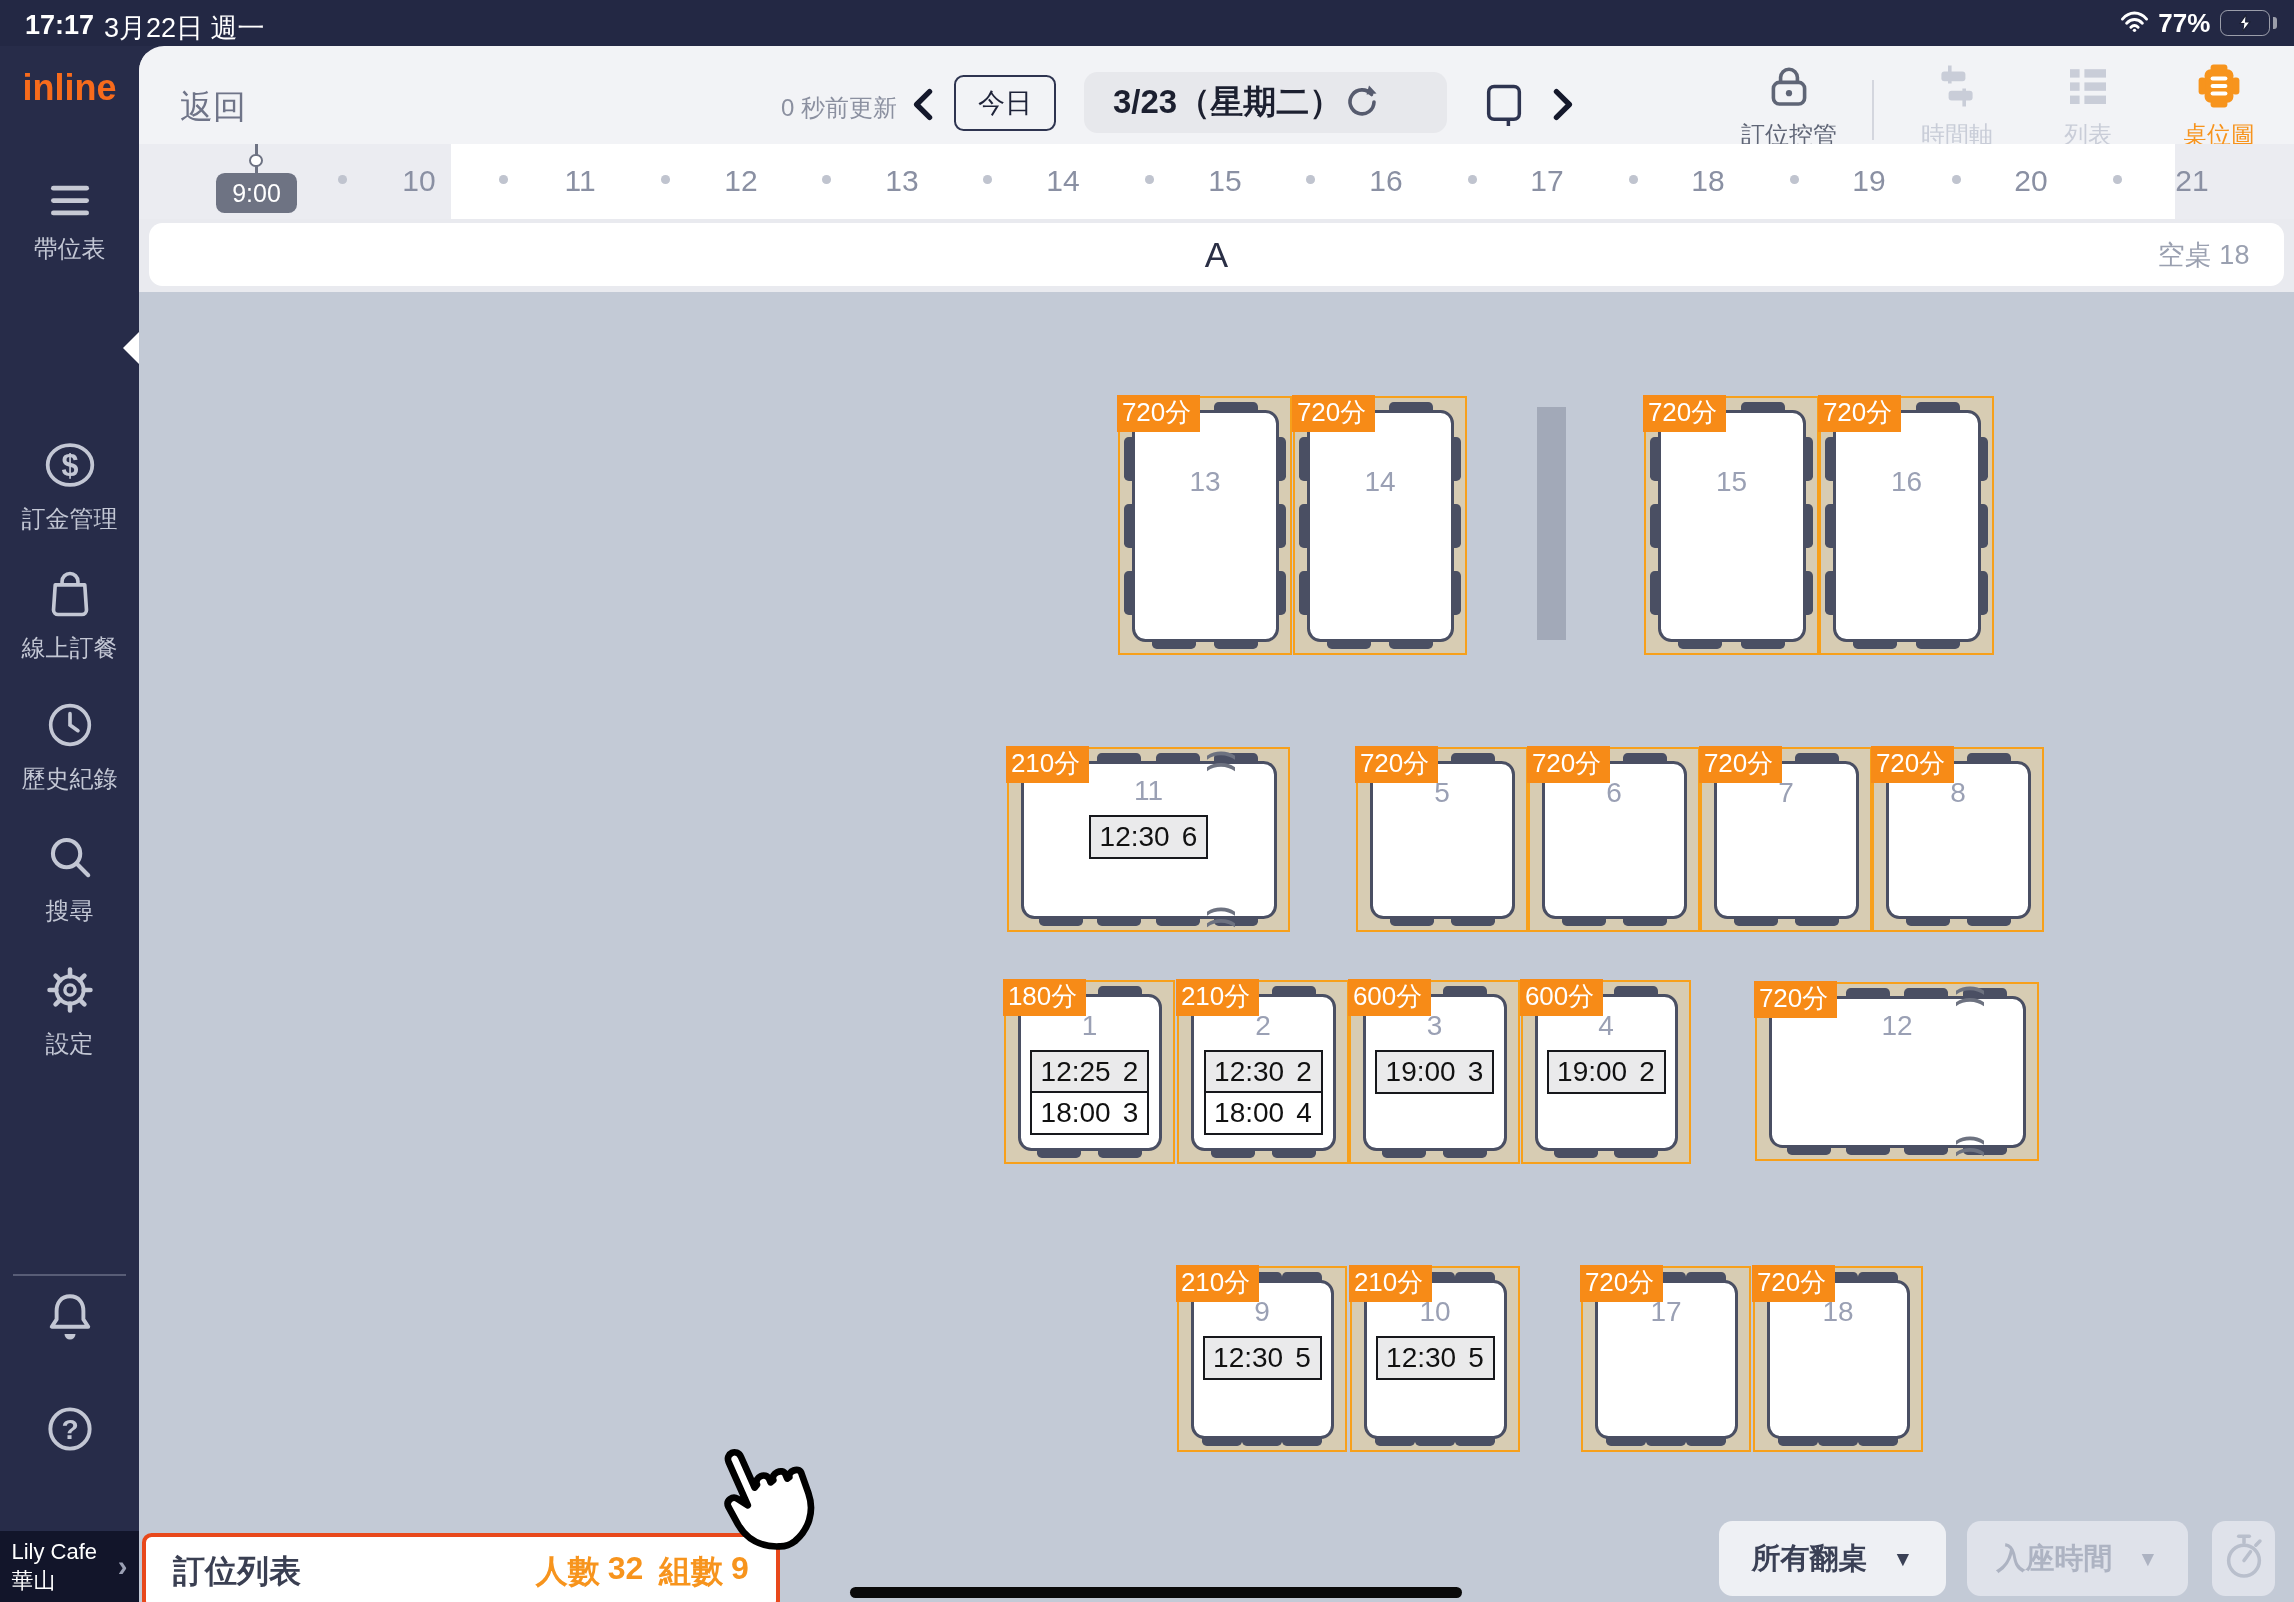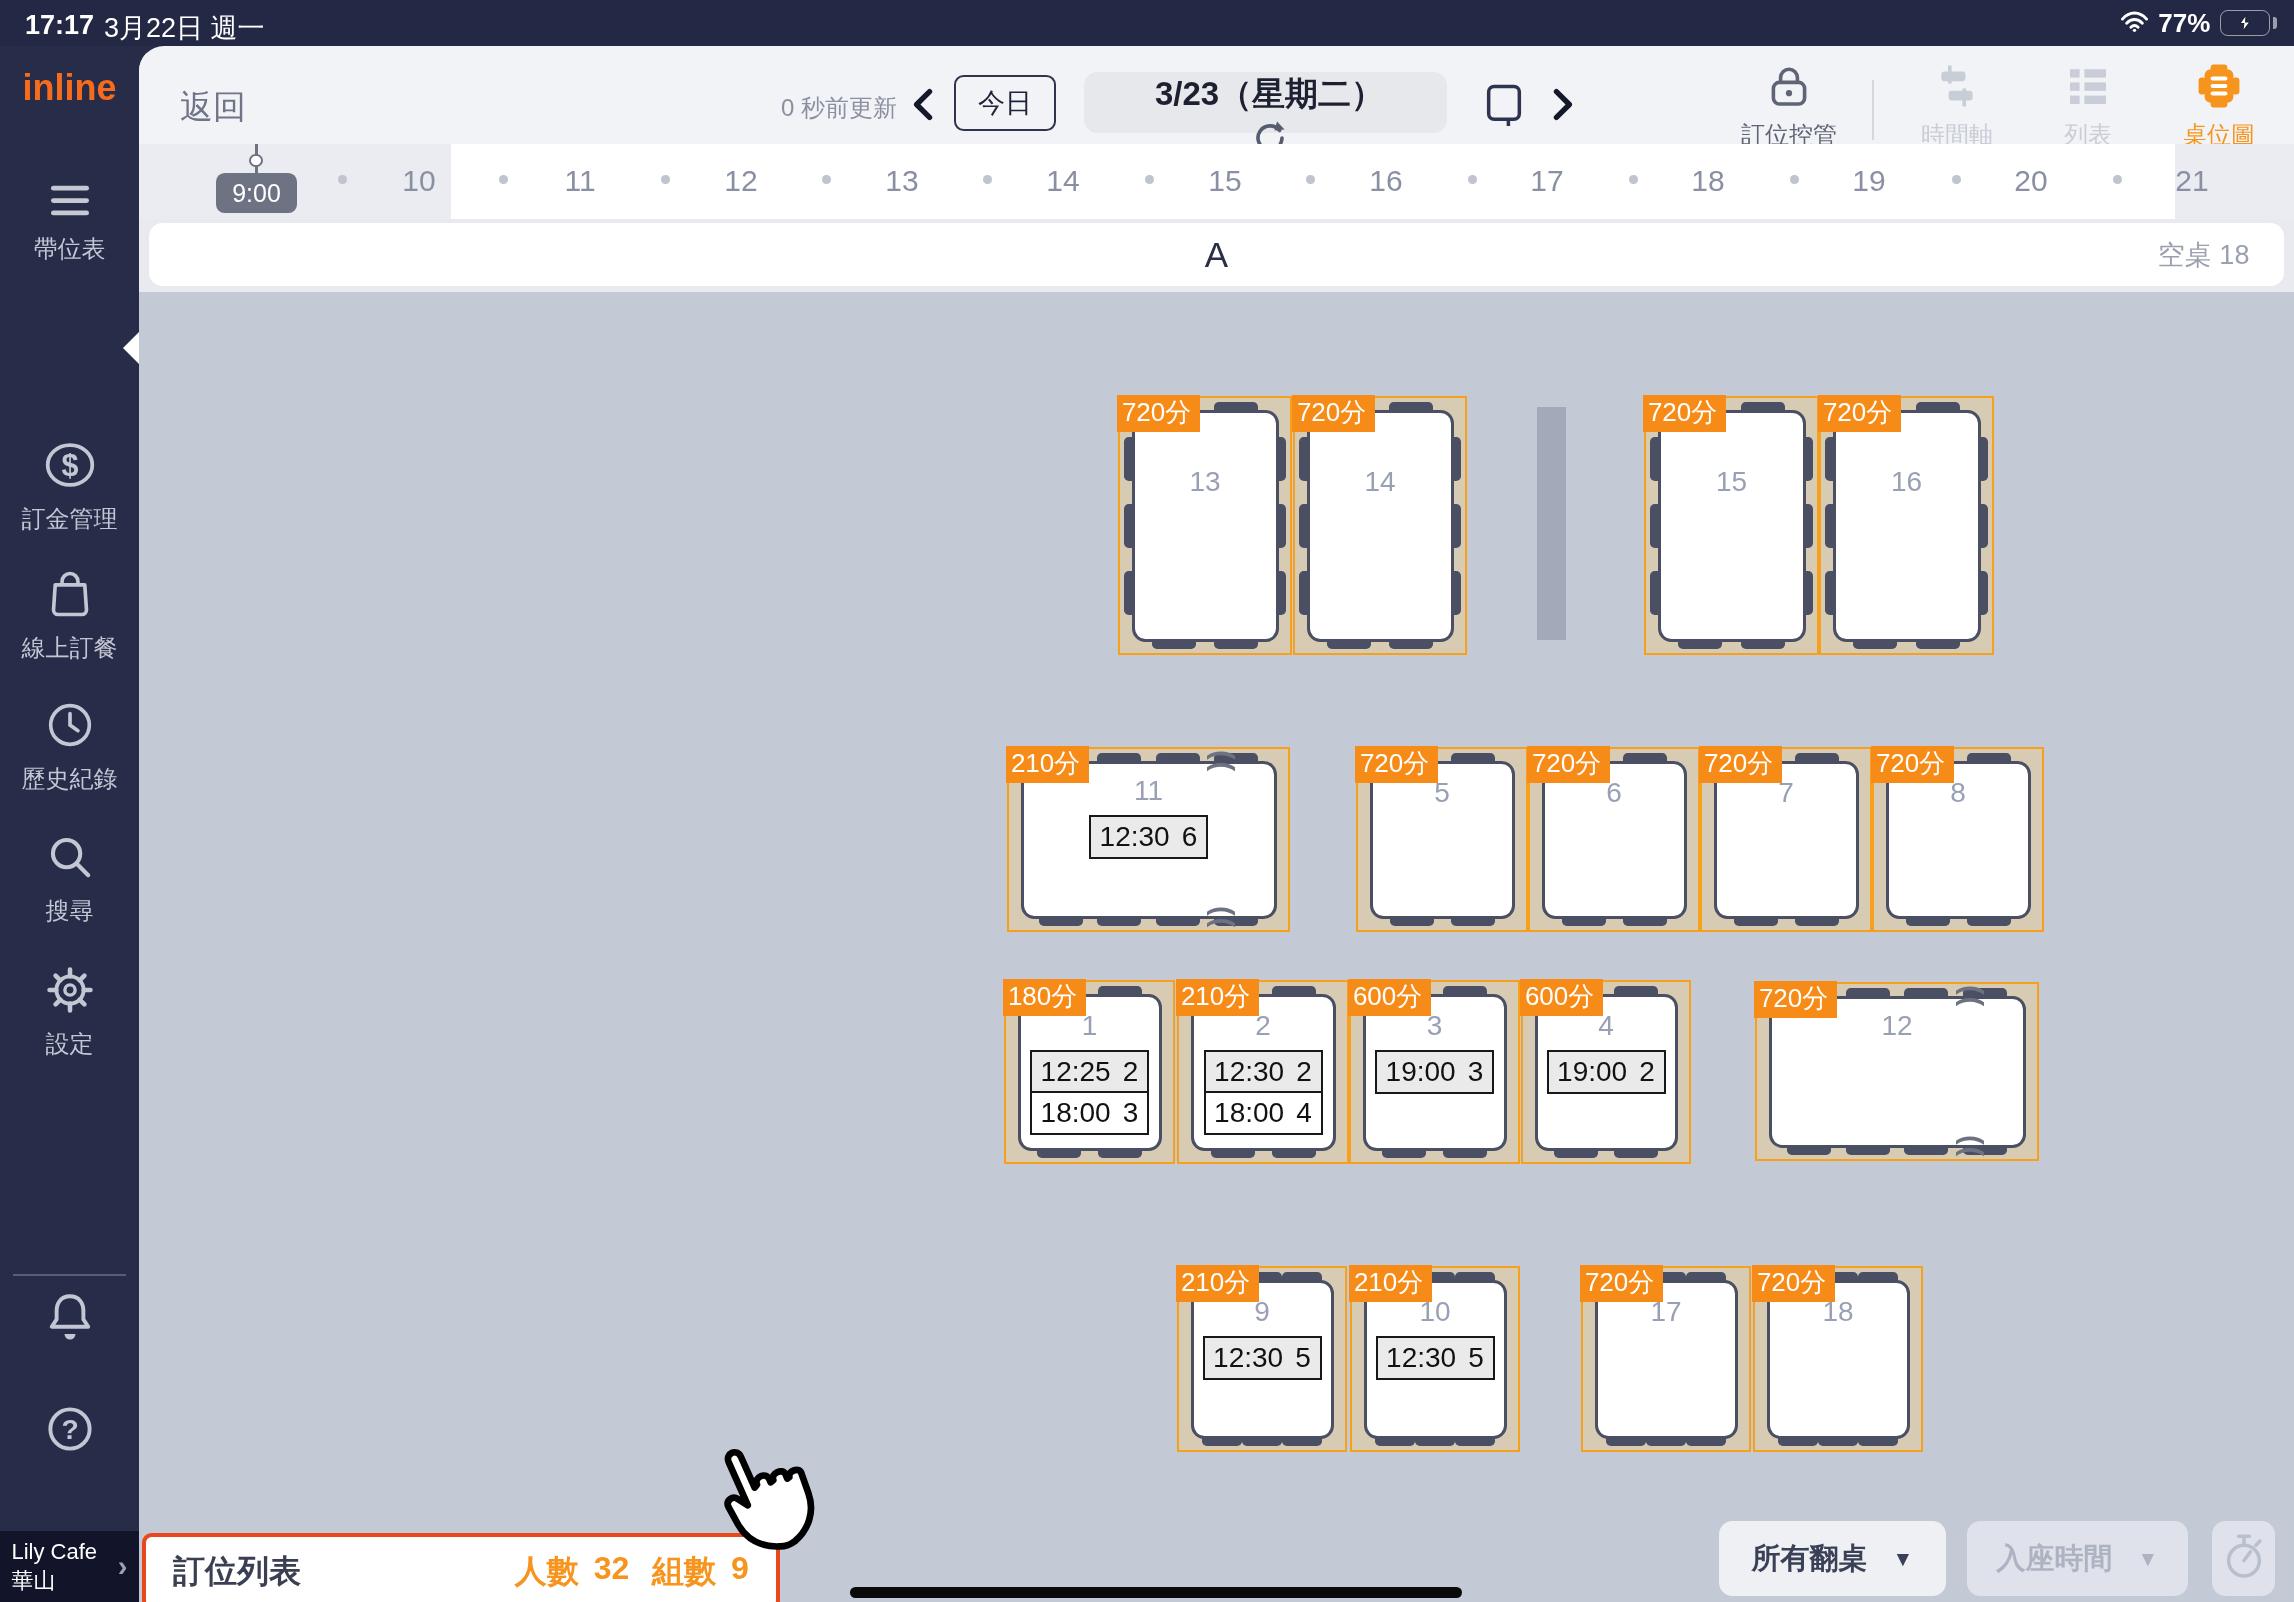--- a/index.html
+++ b/index.html
@@ -32,21 +32,21 @@
 
   
   .content { position:absolute; left:139px; top:46px; right:0; bottom:0; background:#f2f3f6; border-top-left-radius:25px; overflow:hidden; z-index:20; }
 
   .toolbar { position:absolute; left:0; top:8px; width:100%; height:98px; background:#f2f3f6; }
   .back { position:absolute; left:41px; top:31px; font-size:33px; color:#6f7488; cursor:pointer; }
   .updated { position:absolute; left:642px; top:38px; font-size:24px; color:#8b90a0; }
   .chev { position:absolute; top:34px; cursor:pointer; }
   .chev-left { left:769px; } .chev-right { left:1410px; }
   .today-btn { position:absolute; left:815px; top:21px; width:102px; height:56px; border:2.9px solid #2e3450; border-radius:9.6px; background:transparent; font-size:27px; color:#1d2238; font-family:inherit; cursor:pointer; }
-  .date-pill { position:absolute; left:945px; top:18px; width:363px; height:61px; background:#e7e8ec; border-radius:13.4px; display:flex; align-items:center; padding:0 21px 0 29px; cursor:pointer;flex-direction:column; }
+  .date-pill { position:absolute; left:945px; top:18px; width:363px; height:61px; background:#e7e8ec; border-radius:13.4px; display:flex; align-items:center; padding:0 21px 0 29px; cursor:pointer; }
   .date-pill .dtext { font-size:33px; font-weight:700; color:#1c2030; }
   .date-pill svg { margin-left:auto; }
   .note-btn { position:absolute; left:1343px; top:27px; cursor:pointer; }
   .views { position:absolute; right:27px; top:7.7px; display:flex; align-items:flex-end; gap:35px; }
   .view-item { display:flex; flex-direction:column; align-items:center; gap:5.8px; min-width:96px; cursor:pointer; }
   .view-item .vlbl { font-size:24px; color:#5f6576; }
   .view-item.dim .vlbl { color:#c9cdd8; }
   .view-item.active .vlbl { color:#f7941d; }
   .views .vdiv { width:1.9px; height:60px; background:#d4d6de; margin-bottom:11.5px; }
 
@@ -85,21 +85,21 @@
   .chairs-left   { left:3.8px; top:27px; bottom:27px; width:15.4px; flex-direction:column; justify-content:space-around; }
   .chairs-right  { right:3.8px; top:27px; bottom:27px; width:15.4px; flex-direction:column; justify-content:space-around; }
   .chairs-top .chair, .chairs-bottom .chair { width:44px; height:100%; border-radius:4.8px; background:#4a4f63; }
   .chairs-left .chair, .chairs-right .chair { height:44px; width:100%; border-radius:4.8px; background:#4a4f63; }
   .squig { position:absolute; color:#6d7280; font-size:29px; font-weight:700; transform:rotate(90deg); z-index:4; letter-spacing:1.9px; }
   .squig-t { top:-3.8px; right:54px; } .squig-b { bottom:-3.8px; right:54px; }
 
   
   .list-bar { position:absolute; left:2.9px; top:1241px; width:638px; height:77px; background:#fff; border:4.8px solid #e8481b; border-radius:9.6px; display:flex; align-items:center; padding:0 27px; cursor:pointer; z-index:10; }
   .list-bar .llbl { font-size:32px; font-weight:700; color:#3a3f52; }
-  .list-bar .lstats { margin-left:auto; font-size:32px; font-weight:700; color:#f7941d; display:flex; gap:15px; }
+  .list-bar .lstats { margin-left:auto; font-size:32px; font-weight:700; color:#f7941d; display:flex; gap:8px; }
   .drop-btn { position:absolute; height:75px; border-radius:13.4px; display:flex; align-items:center; justify-content:center; gap:25px; font-size:29px; font-weight:600; cursor:pointer; }
   .drop-btn .caret { font-size:21px; }
   .turnover { left:1580px; top:1229px; width:227px; background:#eef0f4; color:#3a4055; }
   .seattime { left:1828px; top:1229px; width:221px; background:#dfe2ea; color:#adb3c2; }
   .timer-btn { position:absolute; left:2073px; top:1229px; width:63px; height:75px; background:#dfe2ea; border-radius:13.4px; display:flex; align-items:center; justify-content:center; cursor:pointer; }
   .hscroll { position:absolute; left:711px; top:1295px; width:612px; height:10.6px; background:#0a0a0a; border-radius:5.8px; cursor:pointer; }
   .hand { position:absolute; left:562px; top:1132px; width:125px; height:134px; z-index:12; transform:rotate(-24deg); }
 </style>
 </head>
 <body>

